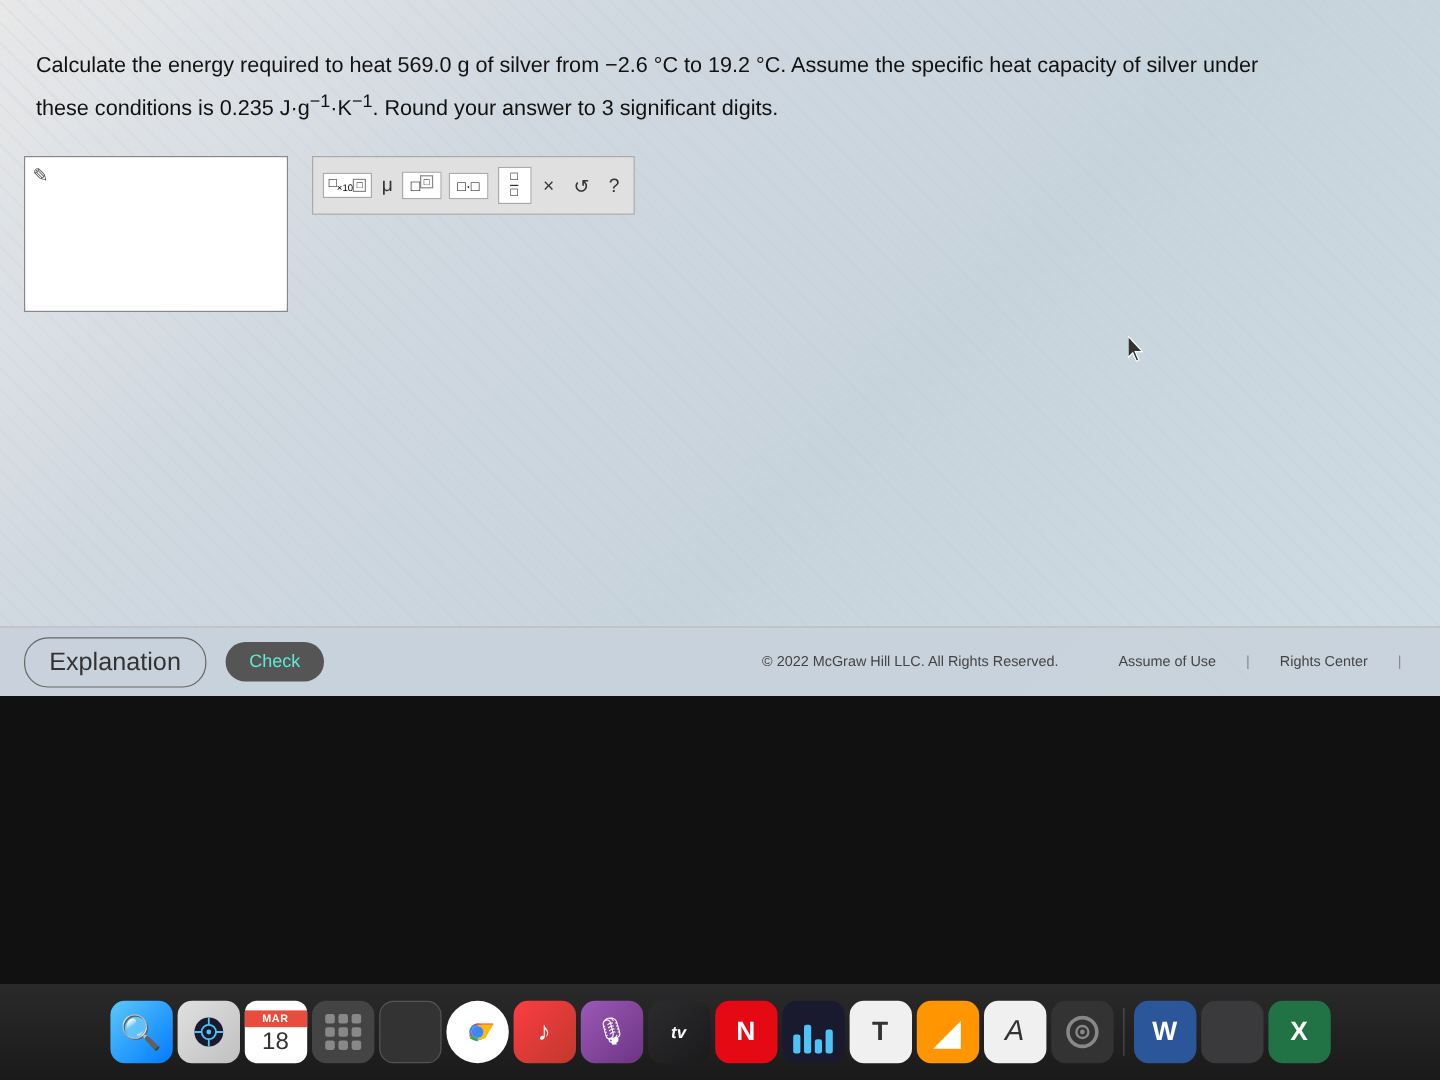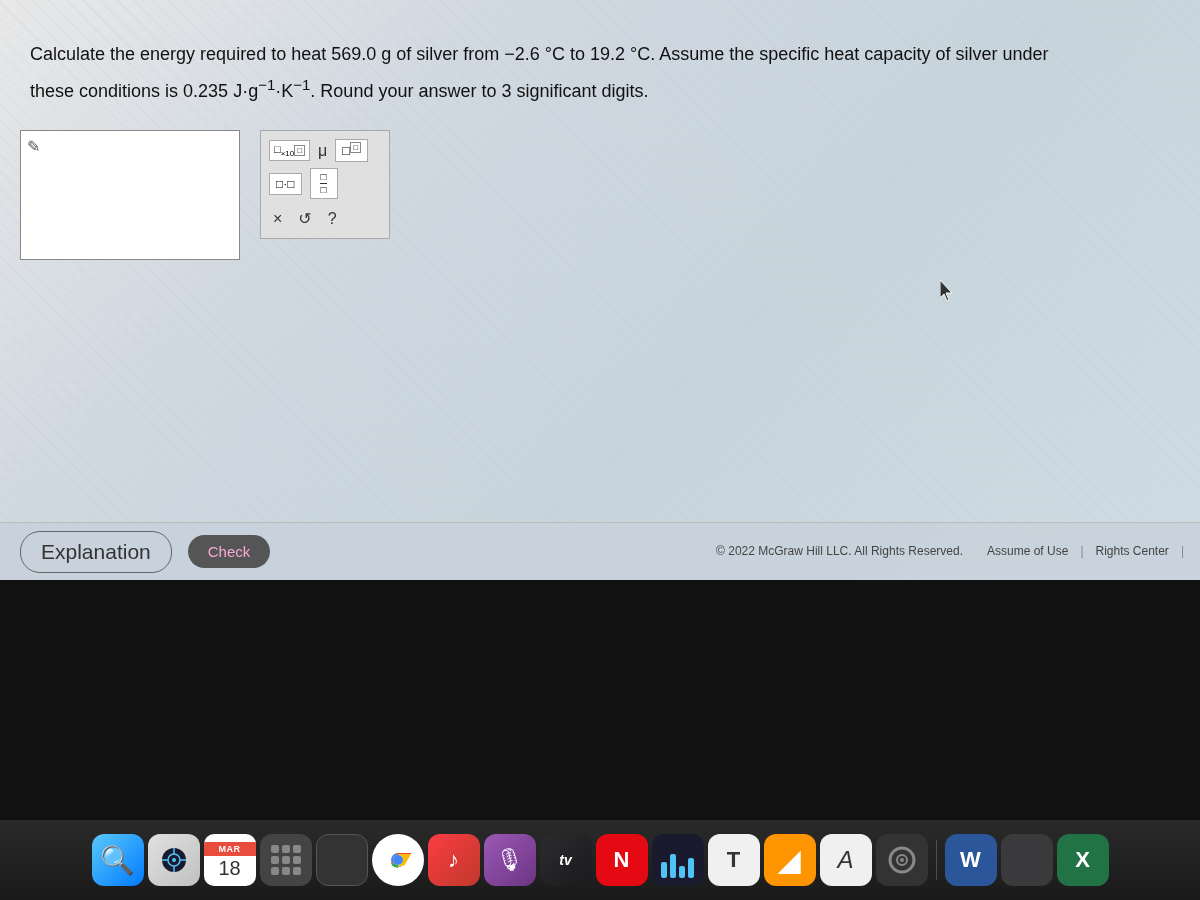--- a/index.html
+++ b/index.html
@@ -78,21 +78,21 @@
       font-size: 16px;
       color: #555;
     }
 
     
     .math-toolbar {
       background: #e0e0e0;
       border: 1px solid #aaa;
       padding: 8px;
       display: flex;
-      flex-direction: column;
+      flex-direction: row;
       gap: 6px;
       min-width: 130px;
     }
 
     .toolbar-row {
       display: flex;
       align-items: center;
       gap: 8px;
     }
 
@@ -156,37 +156,37 @@
       padding: 8px 20px;
       border-radius: 20px;
       font-size: 21px;
       color: #333;
       cursor: pointer;
       font-family: inherit;
     }
 
     .btn-check {
       background: #555;
-      color: #f9a8d4;
+      color: #5eead4;
       border: none;
       padding: 8px 20px;
       border-radius: 20px;
       font-size: 15px;
       cursor: pointer;
       font-family: inherit;
     }
 
     
     .footer-bar {
       position: absolute;
       bottom: 0;
-      right: 0;
-      display: flex;
-      align-items: center;
-      gap: 12px;
+      right: 16px;
+      display: flex;
+      align-items: center;
+      gap: 25px;
       padding: 0 16px;
       height: 58px;
       font-size: 12px;
       color: #444;
       z-index: 11;
     }
 
     .footer-bar a {
       color: #444;
       text-decoration: none;

